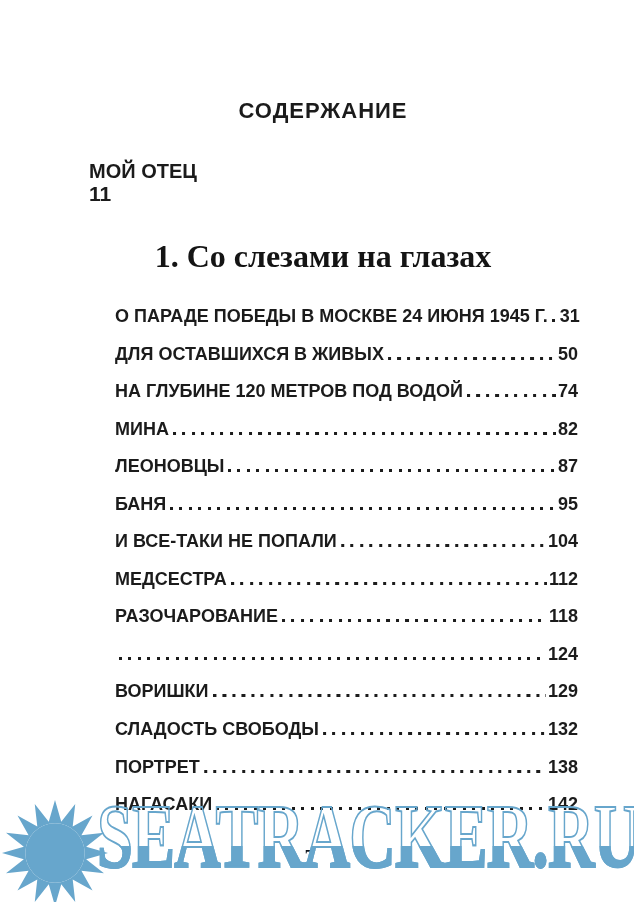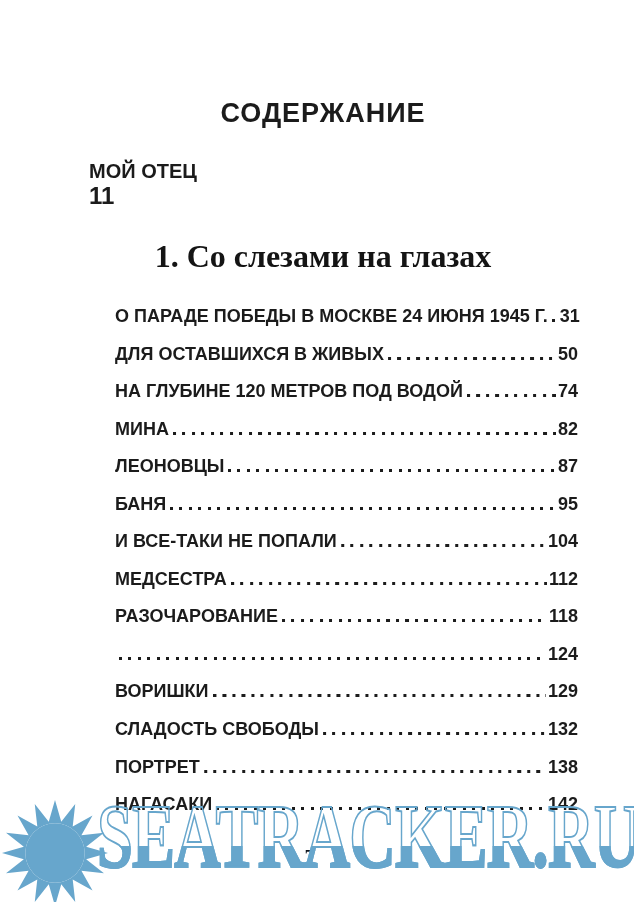--- a/index.html
+++ b/index.html
@@ -7,21 +7,21 @@
     position:relative;
     width:634px;height:902px;
     background:#ffffff;
     overflow:hidden;
     font-family:"Liberation Sans",sans-serif;
     color:#1b1b1b;
   }
   .doc-title{
     position:absolute;top:98px;left:0;right:0;
     text-align:center;
-    font-size:27px;font-weight:bold;letter-spacing:1px;
+    font-size:22px;font-weight:bold;letter-spacing:1px;
     color:#1b1b1b;
     padding-left:12px;
   }
   .toc-top{
     position:absolute;top:160px;left:85px;right:57px;
   }
   .section-heading{
     position:absolute;top:238px;left:0;right:0;
     text-align:center;
     font-family:"Liberation Serif",serif;
@@ -41,21 +41,21 @@
   .toc-label{
     flex:0 1 auto;
     white-space:nowrap;
     font-size:18px;letter-spacing:0px;
   }
   .toc-top .toc-label{font-size:20px;}
   .toc-page{
     flex:0 0 auto;
     font-size:18px;
   }
-  .toc-top .toc-page{font-size:24px;}
+  .toc-top .toc-page{font-size:21px;}
   .dot-leader{
     flex:1 1 auto;
     min-width:6px;
     height:3px;
     margin:0 2px -1px 4px;
     background-image:repeating-linear-gradient(to right,
       #1c1c1c 0px,#1c1c1c 3px,transparent 3px,transparent 9.5px);
     background-position:right bottom;
   }
   .page-number{

